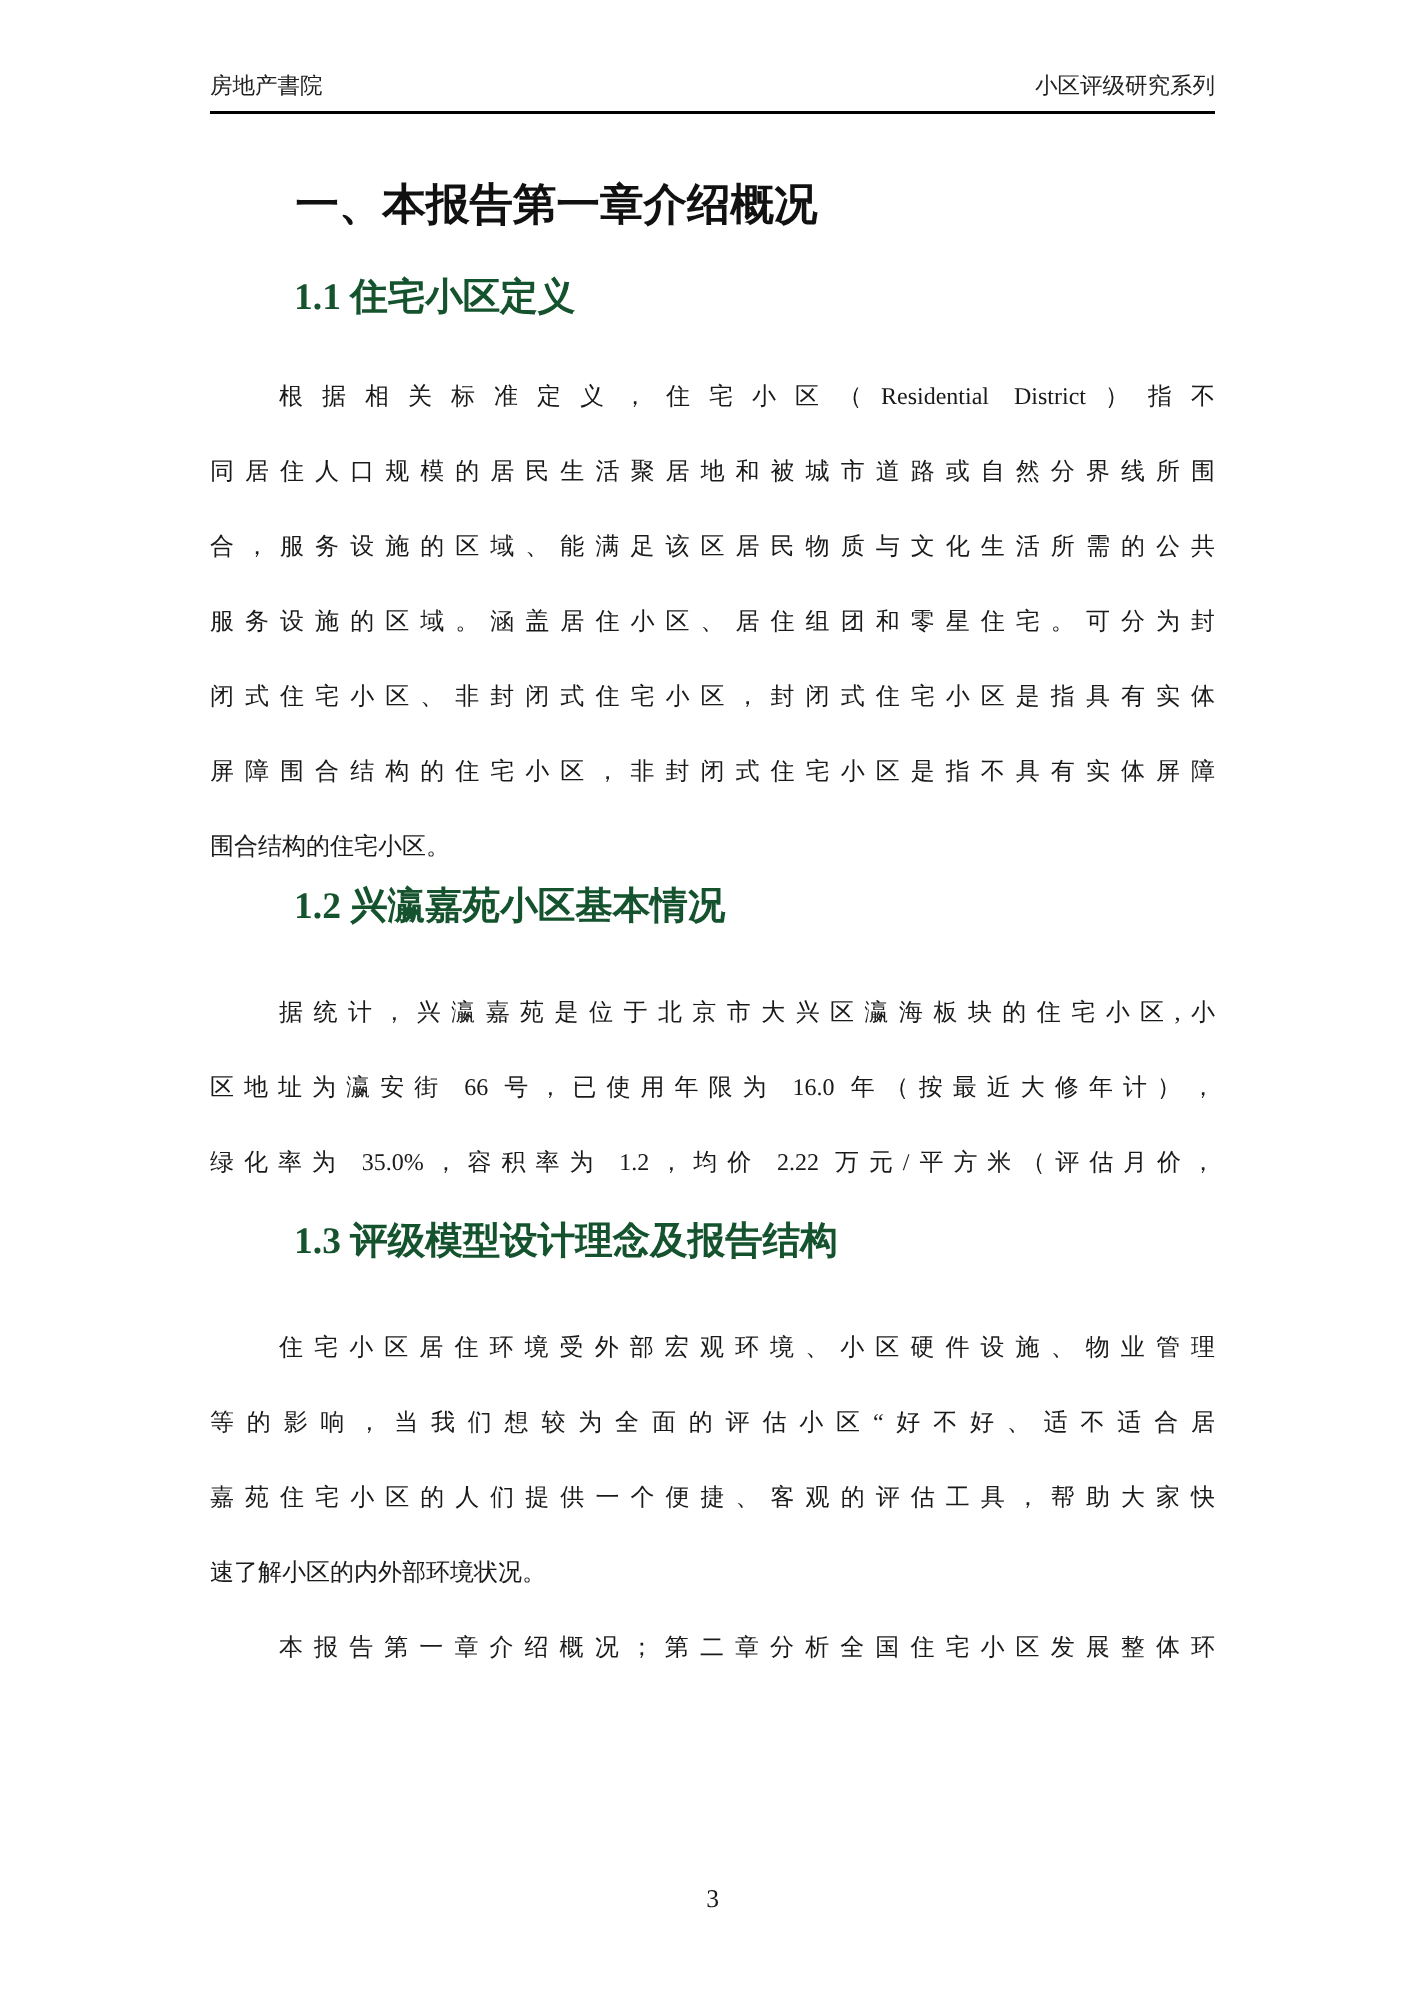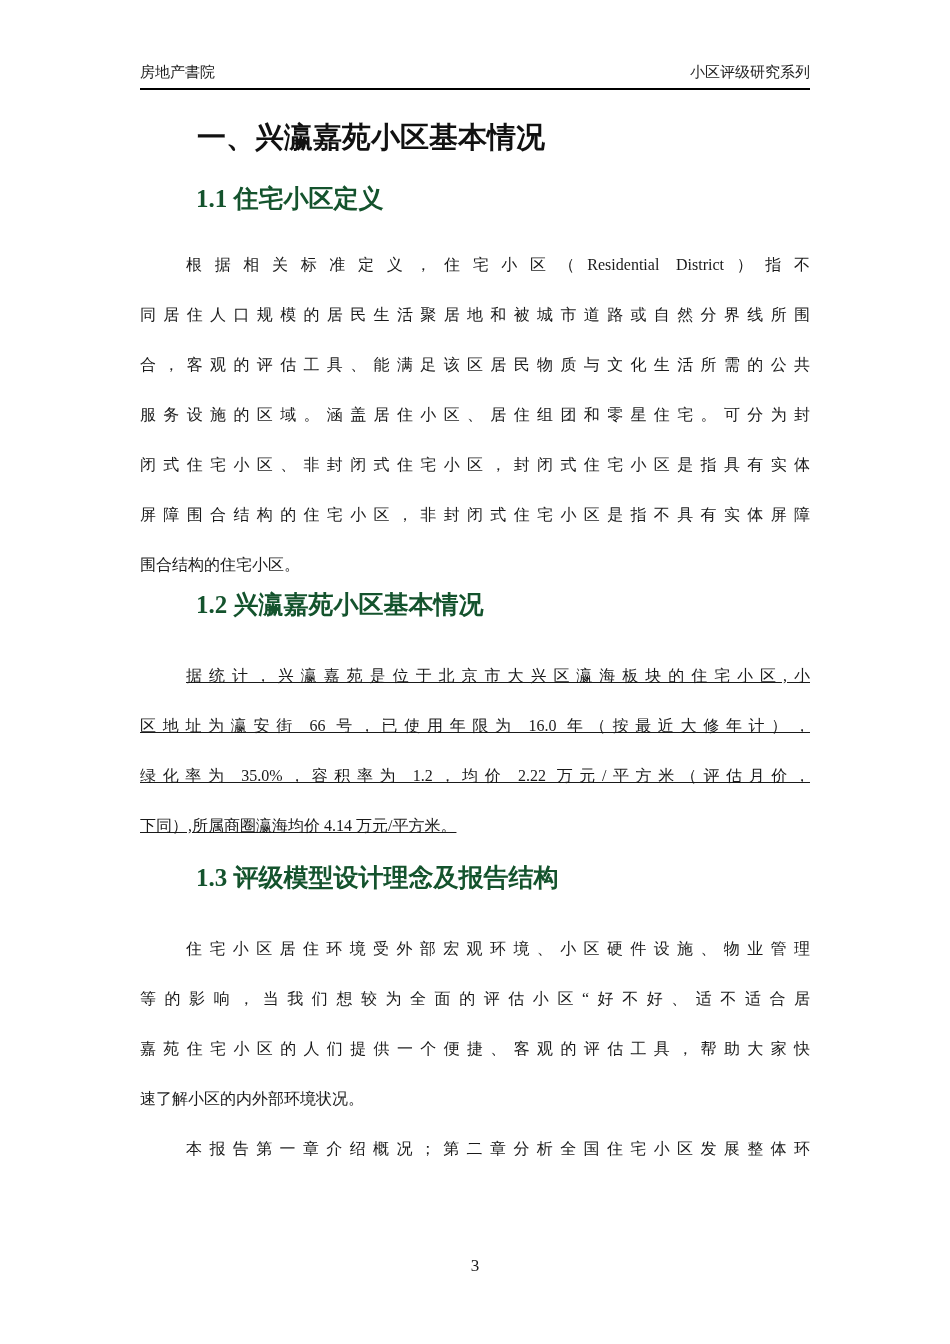--- a/index.html
+++ b/index.html
@@ -7,21 +7,21 @@
     position: relative;
     width: 950px;
     height: 1344px;
     margin: 0 auto;
     background: #ffffff;
     color: #1a1a1a;
     overflow: hidden;
   }
   .header {
     position: absolute;
-    top: 62px;
+    top: 48px;
     left: 140px;
     right: 140px;
     display: flex;
     justify-content: space-between;
     align-items: flex-end;
     font-family: "Liberation Sans", "DejaVu Sans", sans-serif;
     font-size: 15px;
     line-height: 19px;
     color: #222222;
     padding-bottom: 7px;
@@ -48,21 +48,21 @@
     font-size: 25px;
     line-height: 30px;
     padding-left: 56px;
     color: #14532d;
   }
   h2.s1 { margin-top: 29px; }
   h2.s2 { }
   h2.s3 { margin-top: 12px; }
   .para { font-family: "Liberation Serif", "DejaVu Serif", serif; }
   .p1 { margin-top: 26px; }
-  .p2 { margin-top: 31px; text-decoration: underline; }
+  .p2 { margin-top: 31px; }
   .p3 { margin-top: 31px; }
   .p4 { margin-top: 0; }
   .line {
     height: 50px;
     line-height: 50px;
     font-size: 16px;
     text-align: justify;
     text-align-last: justify;
     white-space: nowrap;
     color: #1a1a1a;
@@ -85,39 +85,38 @@
 
 <div class="page">
 
   <div class="header">
     <span>房地产書院</span>
     <span>小区评级研究系列</span>
   </div>
 
   <div class="content">
 
-    <h1 class="chapter">一、兴瀛嘉苑小区基本情况</h1>
+    <h1 class="chapter">一、本报告第一章介绍概况</h1>
 
     <h2 class="section s1">1.1 住宅小区定义</h2>
     <div class="para p1">
       <div class="line first">根据相关标准定义，住宅小区（Residential District）指不</div>
       <div class="line">同居住人口规模的居民生活聚居地和被城市道路或自然分界线所围</div>
-      <div class="line">合，客观的评估工具、能满足该区居民物质与文化生活所需的公共</div>
+      <div class="line">合，服务设施的区域、能满足该区居民物质与文化生活所需的公共</div>
       <div class="line">服务设施的区域。涵盖居住小区、居住组团和零星住宅。可分为封</div>
       <div class="line">闭式住宅小区、非封闭式住宅小区，封闭式住宅小区是指具有实体</div>
       <div class="line">屏障围合结构的住宅小区，非封闭式住宅小区是指不具有实体屏障</div>
       <div class="line last">围合结构的住宅小区。</div>
     </div>
 
     <h2 class="section s2">1.2 兴瀛嘉苑小区基本情况</h2>
     <div class="para p2">
       <div class="line first">据统计，兴瀛嘉苑是位于北京市大兴区瀛海板块的住宅小区,小</div>
       <div class="line">区地址为瀛安街 66 号，已使用年限为 16.0 年（按最近大修年计），</div>
       <div class="line">绿化率为 35.0%，容积率为 1.2，均价 2.22 万元/平方米（评估月价，</div>
-      <div class="line last">下同）,所属商圈瀛海均价 4.14 万元/平方米。</div>
     </div>
 
     <h2 class="section s3">1.3 评级模型设计理念及报告结构</h2>
     <div class="para p3">
       <div class="line first">住宅小区居住环境受外部宏观环境、小区硬件设施、物业管理</div>
       <div class="line">等的影响，当我们想较为全面的评估小区“好不好、适不适合居</div>
       <div class="line">嘉苑住宅小区的人们提供一个便捷、客观的评估工具，帮助大家快</div>
       <div class="line last">速了解小区的内外部环境状况。</div>
     </div>
     <div class="para p4">

